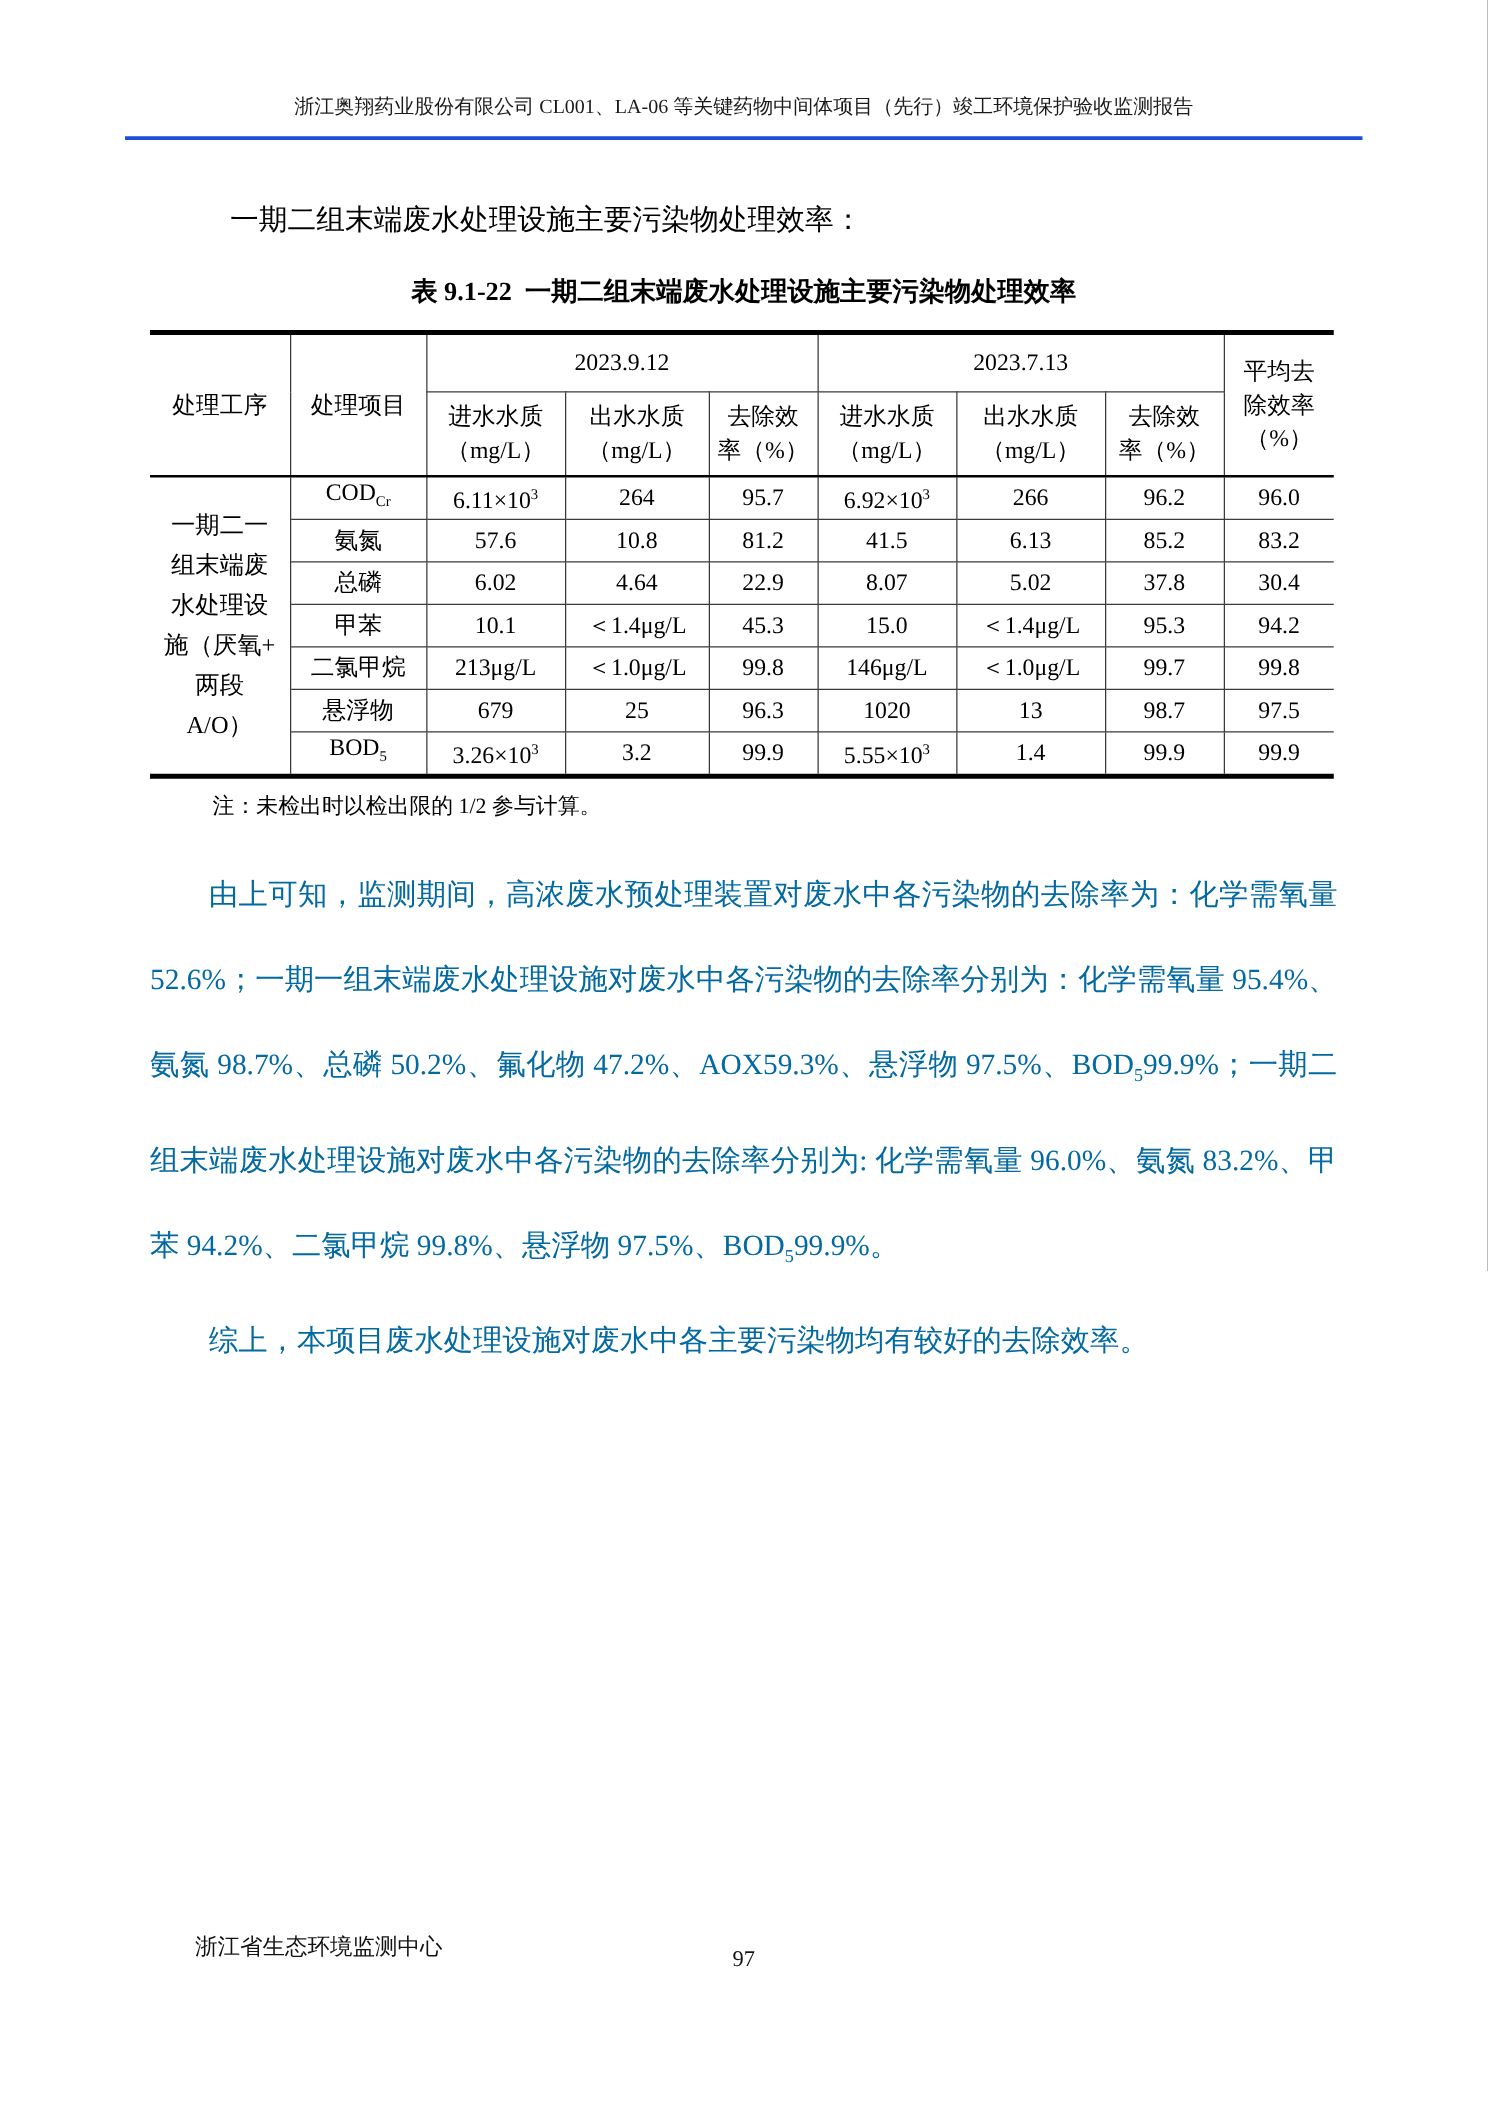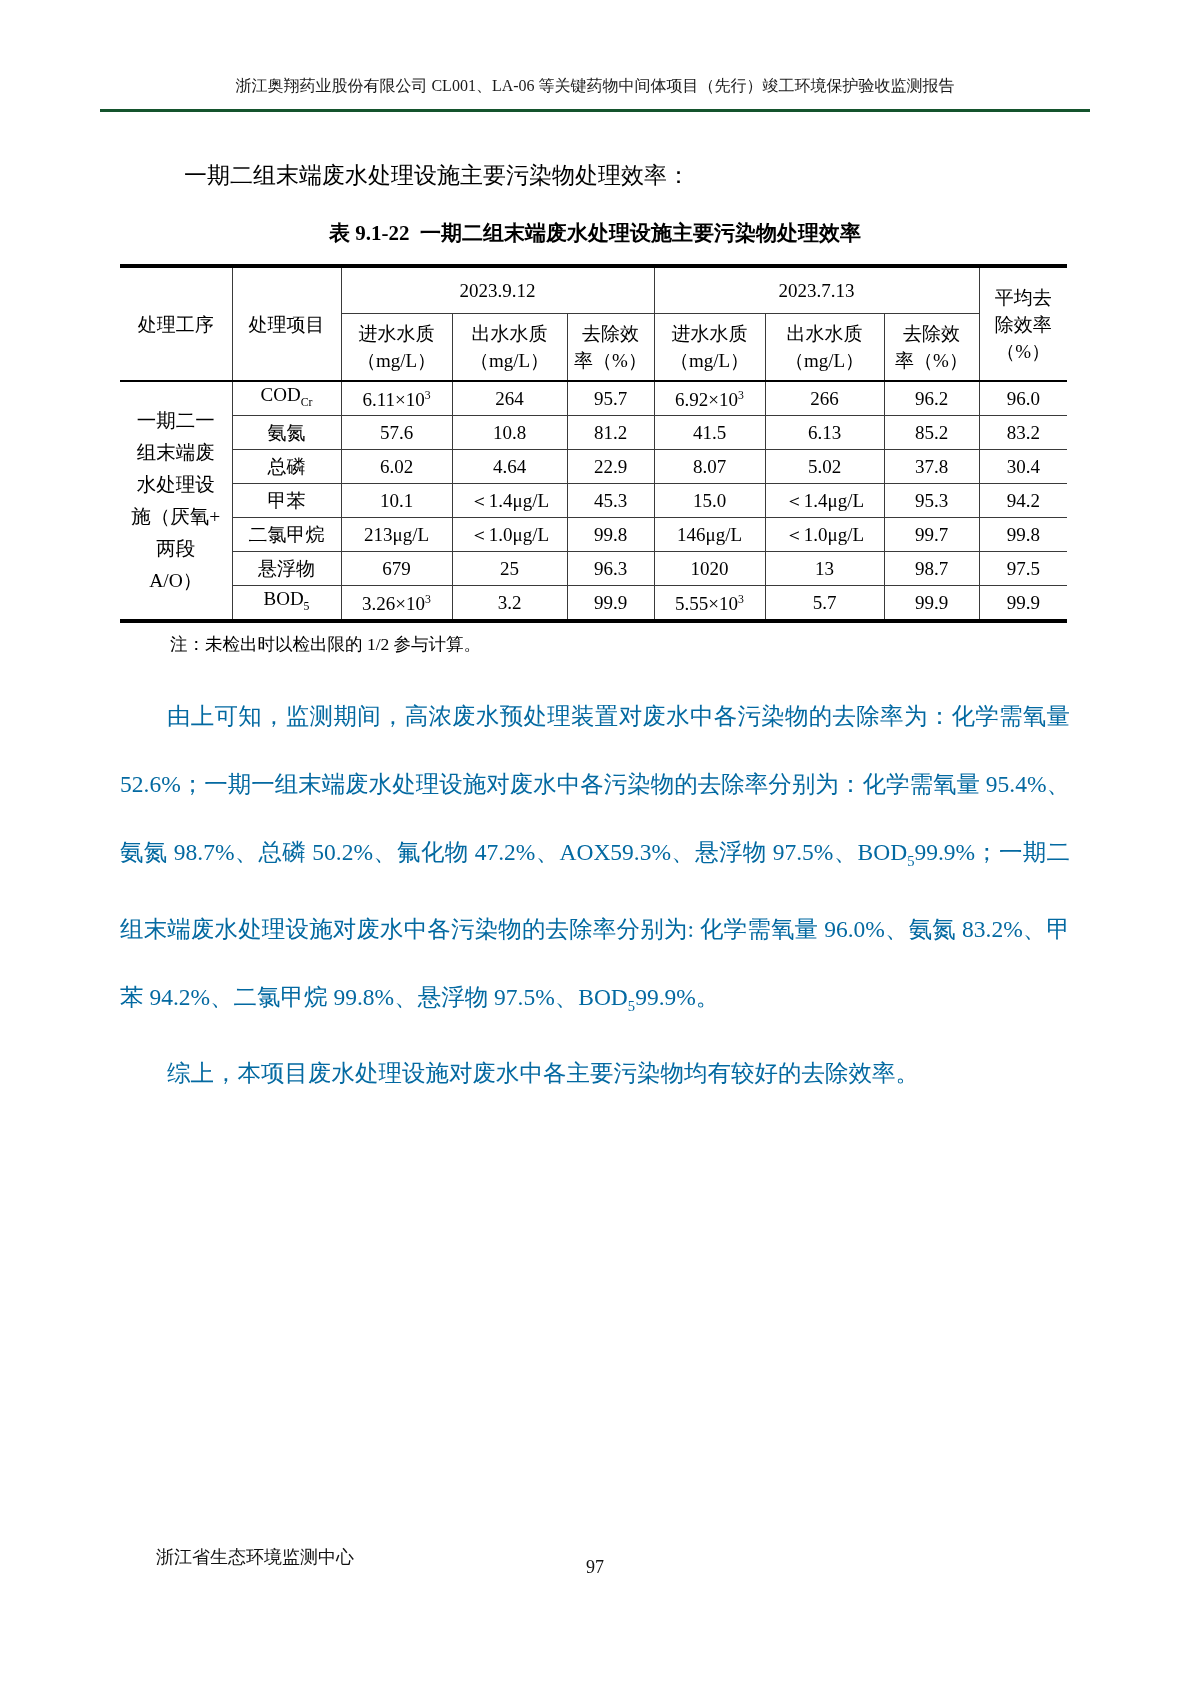--- a/index.html
+++ b/index.html
@@ -5,21 +5,21 @@
   html,body { margin:0; padding:0; background:#888; }
   .page {
     position:relative; width:1190px; height:1683px; margin:0 auto;
     background:#ffffff; color:#111;
     font-family:"Liberation Serif","DejaVu Serif",serif;
     overflow:hidden;
   }
   .doc-header {
     position:absolute; top:76px; left:100px; width:990px;
     text-align:center; font-size:16px; line-height:20px; color:#1a1a1a;
-    padding-bottom:13px; border-bottom:3px solid #14532d;
+    padding-bottom:13px; border-bottom:3px solid #1d4ed8;
   }
   .content { position:absolute; left:120px; top:128px; width:950px; }
   .intro {
     margin:32px 0 0 0; font-size:23px; line-height:32px;
     text-indent:64px; color:#000;
   }
   .table-title {
     margin:27px 0 0 0; text-align:center; font-weight:bold;
     font-size:21px; white-space:pre; color:#000;
   }
@@ -175,21 +175,21 @@
               <td>13</td>
               <td>98.7</td>
               <td>97.5</td>
             </tr>
             <tr>
               <td>BOD<sub>5</sub></td>
               <td>3.26×10<sup>3</sup></td>
               <td>3.2</td>
               <td>99.9</td>
               <td>5.55×10<sup>3</sup></td>
-              <td>5.7</td>
+              <td>1.4</td>
               <td>99.9</td>
               <td>99.9</td>
             </tr>
           </tbody>
       </table>
     </div>
 
     <div class="note">注：未检出时以检出限的 1/2 参与计算。</div>
 
     <p class="body-par p1">由上可知，监测期间，高浓废水预处理装置对废水中各污染物的去除率为：化学需氧量 52.6%；一期一组末端废水处理设施对废水中各污染物的去除率分别为：化学需氧量 95.4%、氨氮 98.7%、总磷 50.2%、氟化物 47.2%、AOX59.3%、悬浮物 97.5%、BOD<sub>5</sub>99.9%；一期二组末端废水处理设施对废水中各污染物的去除率分别为: 化学需氧量 96.0%、氨氮 83.2%、甲苯 94.2%、二氯甲烷 99.8%、悬浮物 97.5%、BOD<sub>5</sub>99.9%。</p>

